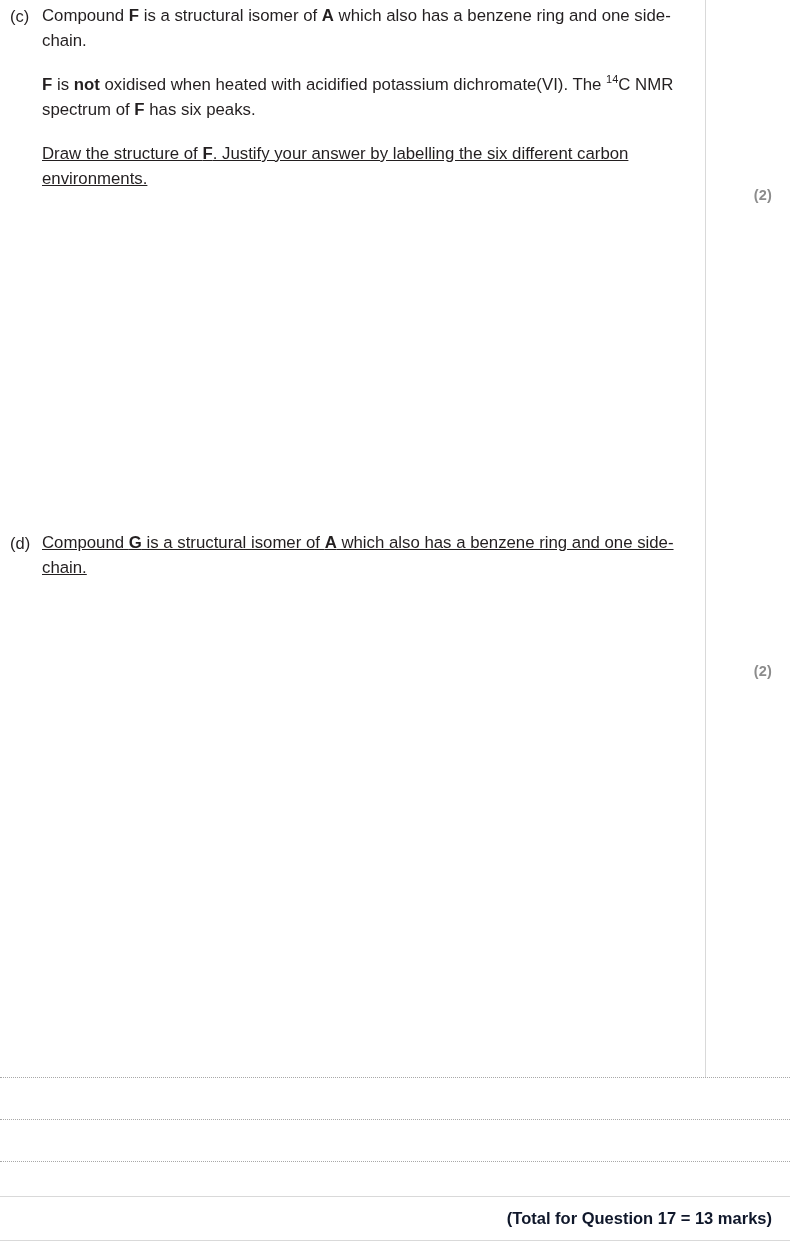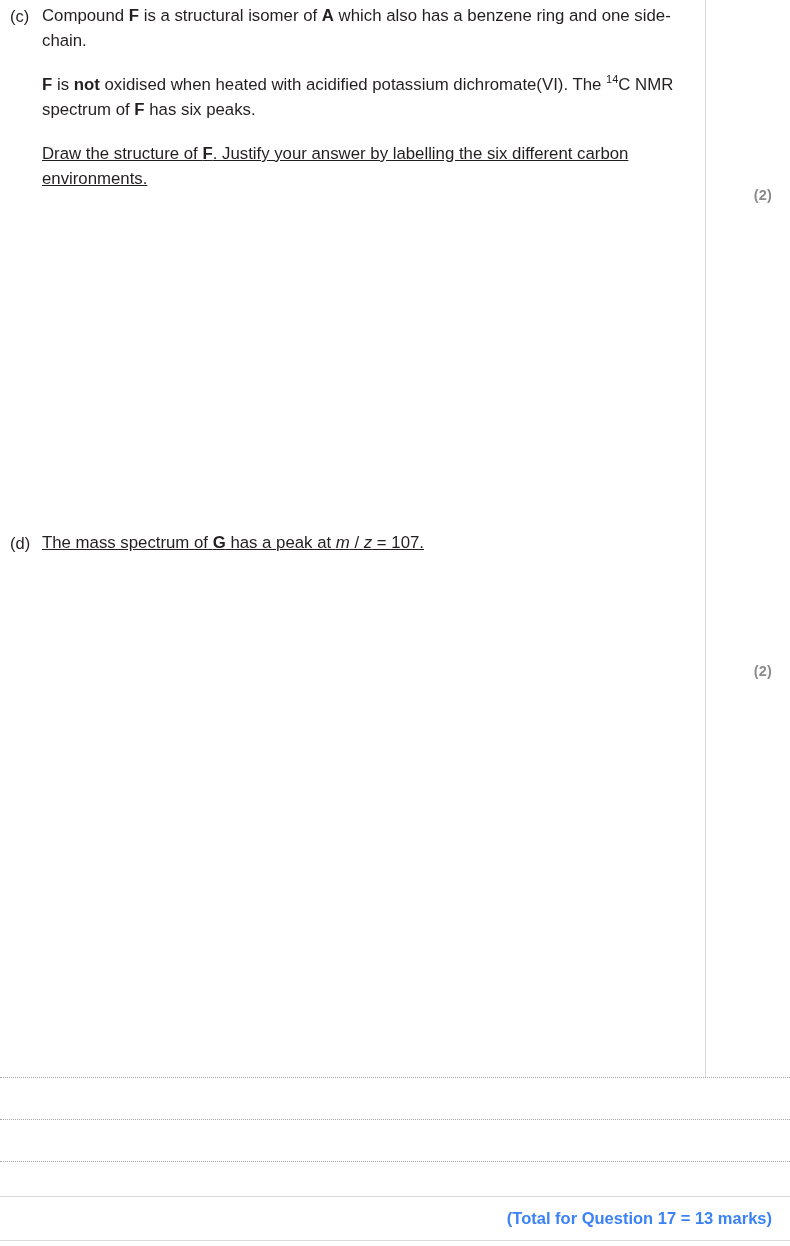--- a/index.html
+++ b/index.html
@@ -82,21 +82,21 @@
     left: 0;
     right: 0;
     border-top: 1.6px dotted #a8a8a8;
     height: 0;
   }
   .total {
     position: absolute;
     right: 18px;
     font-size: 16.5px;
     font-weight: bold;
-    color: #3b82f6;
+    color: #0f172a;
   }
 </style>
 </head>
 <body>
 
 <div class="page">
 
   <div class="right-rule"></div>
 
   <div class="qpart" style="top: 4px;">
@@ -107,21 +107,21 @@
       <p class="para">Draw the structure of <b>F</b>. Justify your answer by labelling the six different carbon environments.</p>
     </div>
   </div>
   <div class="marks" style="top: 187px;">(2)</div>
 
   <div style="position:absolute; left:10px; top:215px; width:690px; height:300px;"></div>
 
   <div class="qpart" style="top: 531px;">
     <div class="qlabel">(d)</div>
     <div class="qbody">
-      <p class="para">The mass spectrum of <b>G</b> has a peak at <i>m</i> / <i>z</i> = 107.</p>
+      <p class="para">Compound <b>G</b> is a structural isomer of <b>A</b> which also has a benzene ring and one side-chain.</p>
     </div>
   </div>
   <div class="marks" style="top: 663px;">(2)</div>
 
   <div style="position:absolute; left:10px; top:690px; width:690px; height:380px;"></div>
 
   <div class="dotline" style="top: 1077px;"></div>
   <div class="dotline" style="top: 1119px;"></div>
   <div class="dotline" style="top: 1161px;"></div>
 

